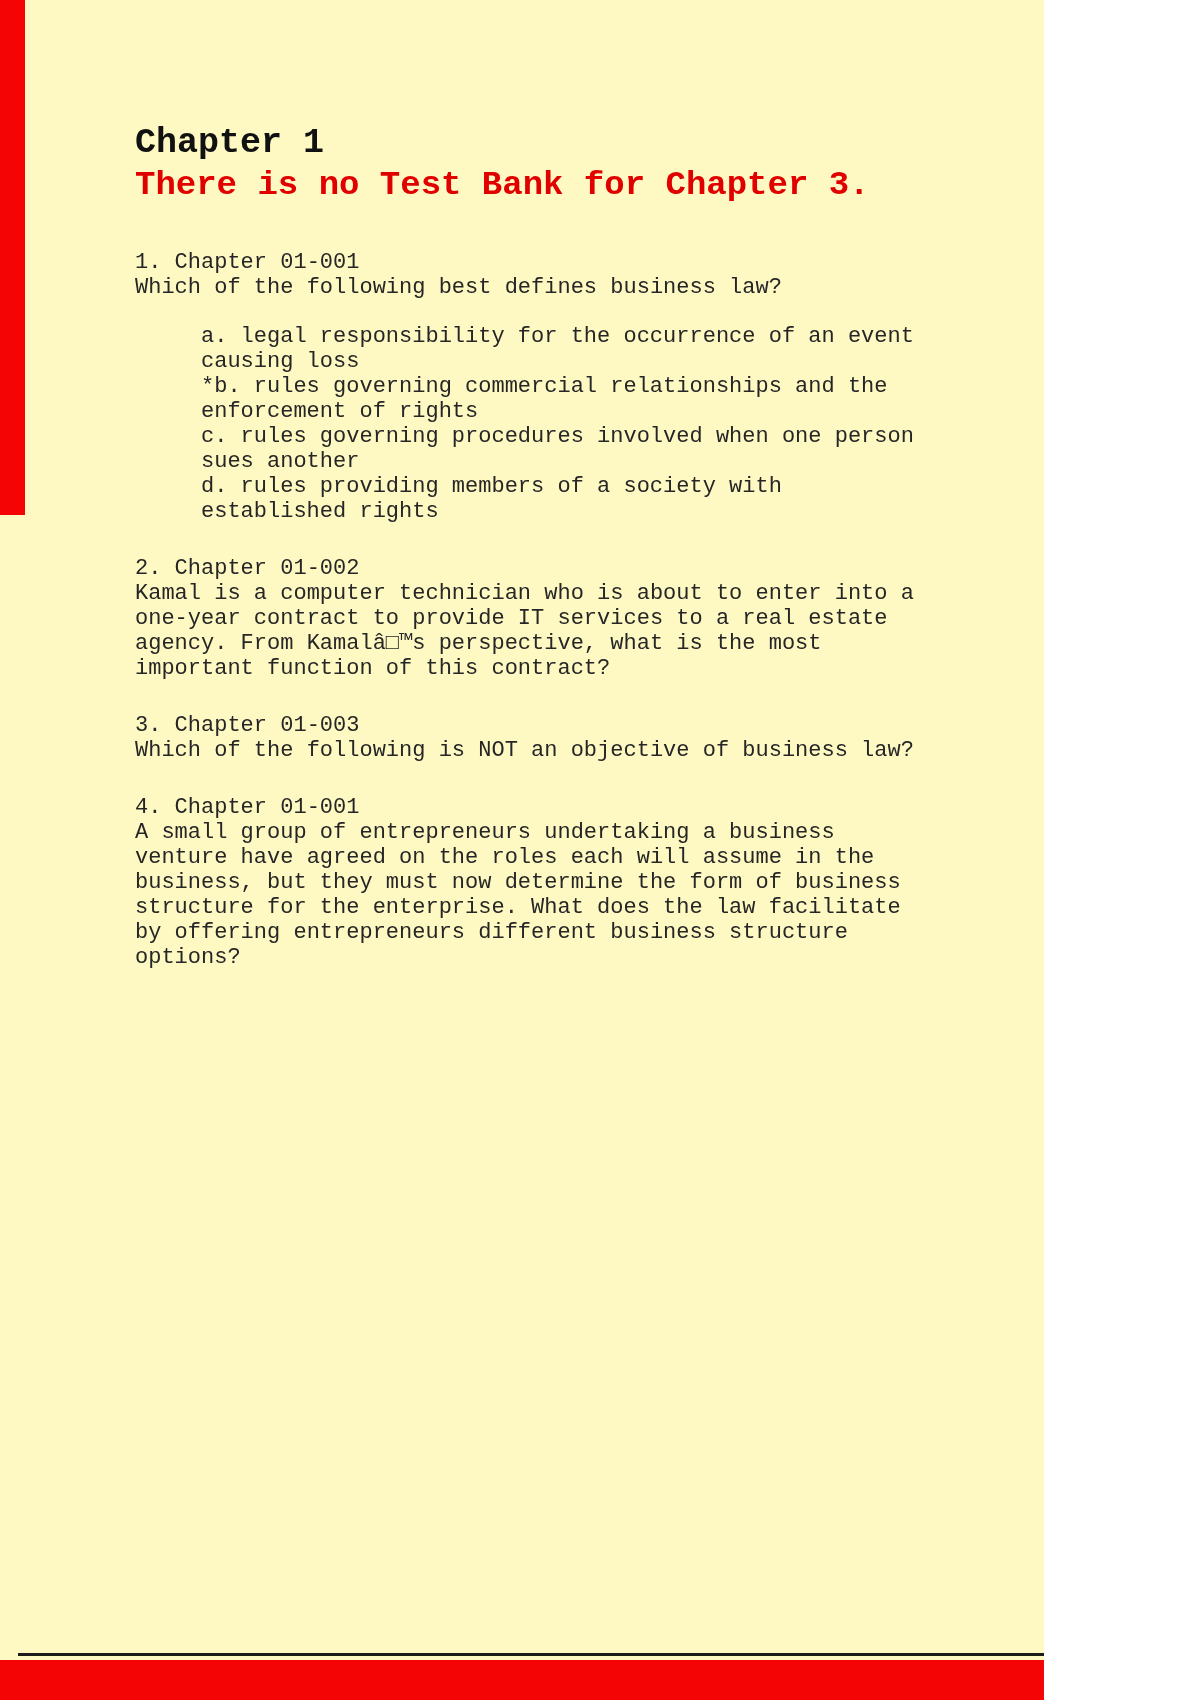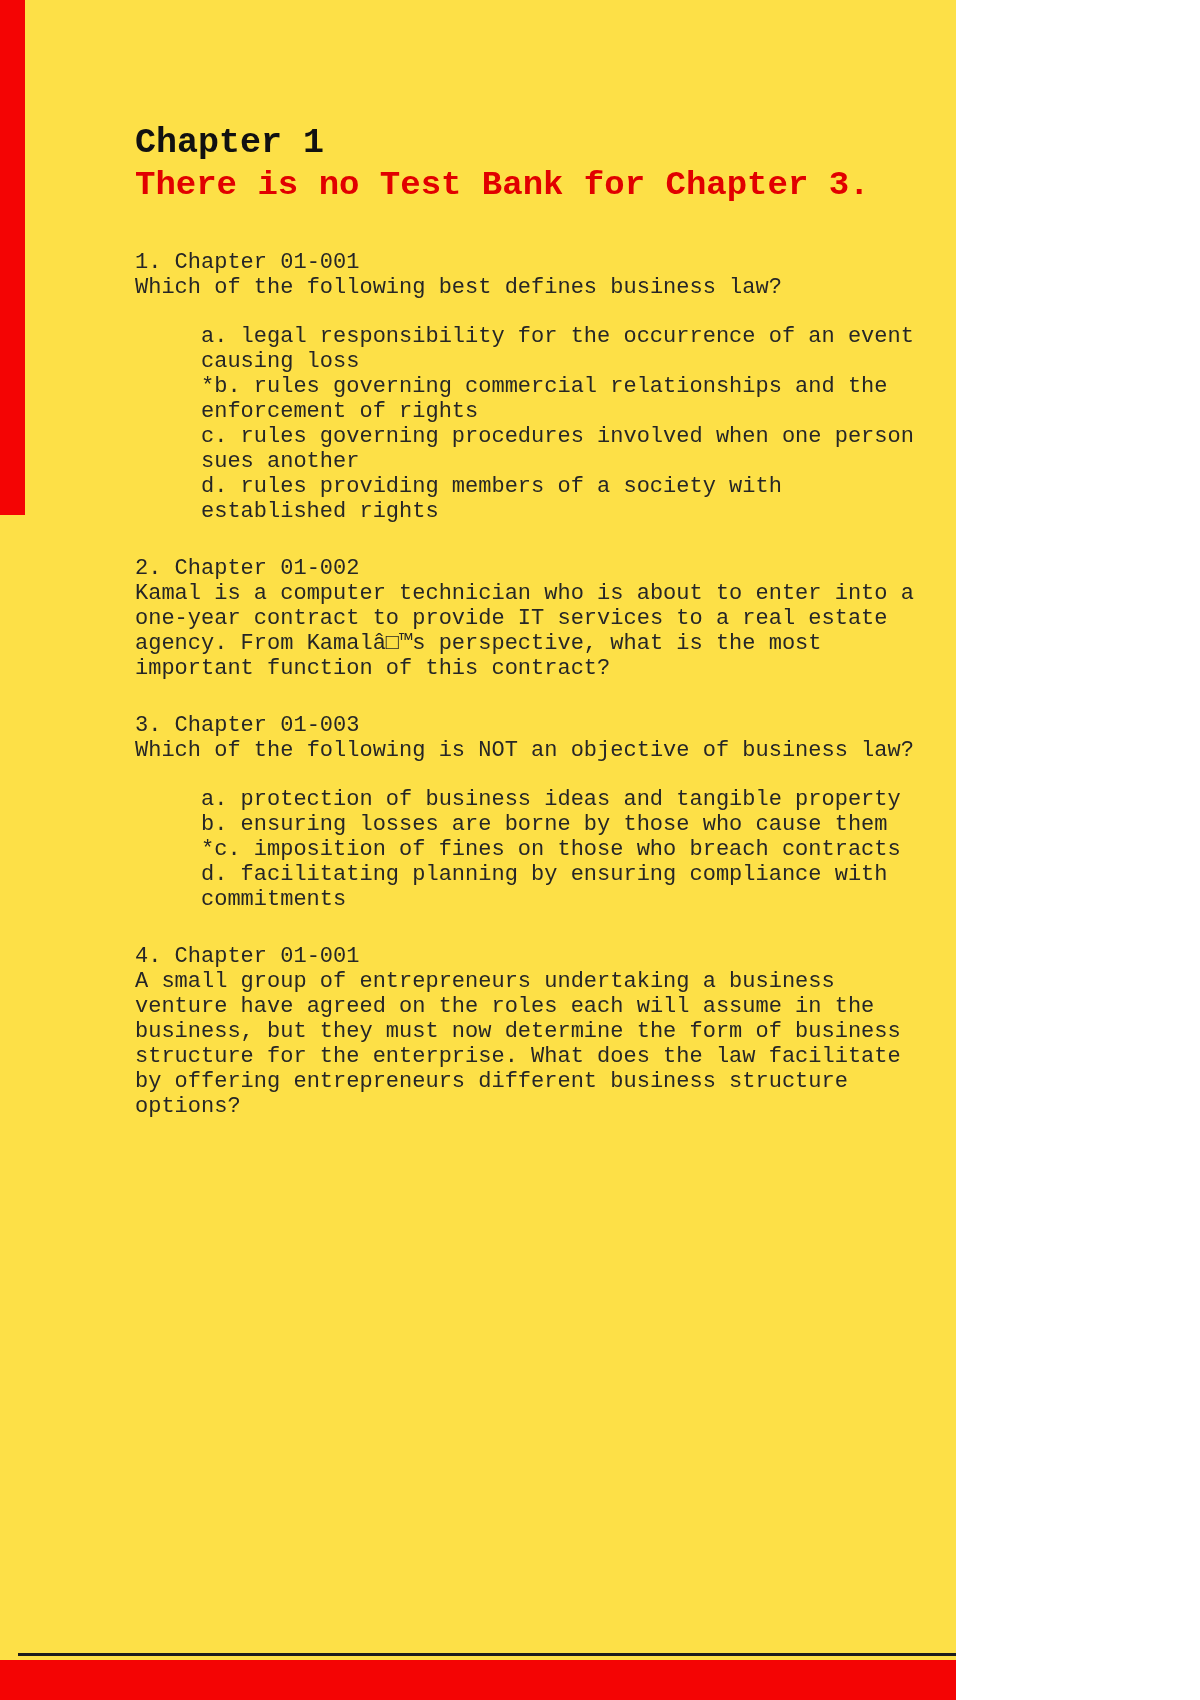--- a/index.html
+++ b/index.html
@@ -2,23 +2,23 @@
 <html><head>
 <meta charset="utf-8">
 <style>
   html, body {
     margin: 0;
     padding: 0;
     background: #ffffff;
   }
   .page {
     position: relative;
-    width: 956px;
+    width: 1044px;
     height: 1700px;
-    background: #fde047;
+    background: #fef9c3;
     overflow: hidden;
     font-family: "Liberation Mono", "DejaVu Sans Mono", monospace;
     color: #1e1e1e;
   }
   .left-red {
     position: absolute;
     left: 0;
     top: 0;
     width: 25px;
     height: 515px;
@@ -108,25 +108,20 @@
       <div class="q-header">2. Chapter 01-002</div>
       <div class="q-stem">Kamal is a computer technician who is about to enter into a
 one-year contract to provide IT services to a real estate
 agency. From Kamalâ□™s perspective, what is the most
 important function of this contract?</div>
     </div>
 
     <div class="question">
       <div class="q-header">3. Chapter 01-003</div>
       <div class="q-stem">Which of the following is NOT an objective of business law?</div>
-      <div class="q-options">a. protection of business ideas and tangible property
-b. ensuring losses are borne by those who cause them
-*c. imposition of fines on those who breach contracts
-d. facilitating planning by ensuring compliance with
-commitments</div>
     </div>
 
     <div class="question">
       <div class="q-header">4. Chapter 01-001</div>
       <div class="q-stem">A small group of entrepreneurs undertaking a business
 venture have agreed on the roles each will assume in the
 business, but they must now determine the form of business
 structure for the enterprise. What does the law facilitate
 by offering entrepreneurs different business structure
 options?</div>

